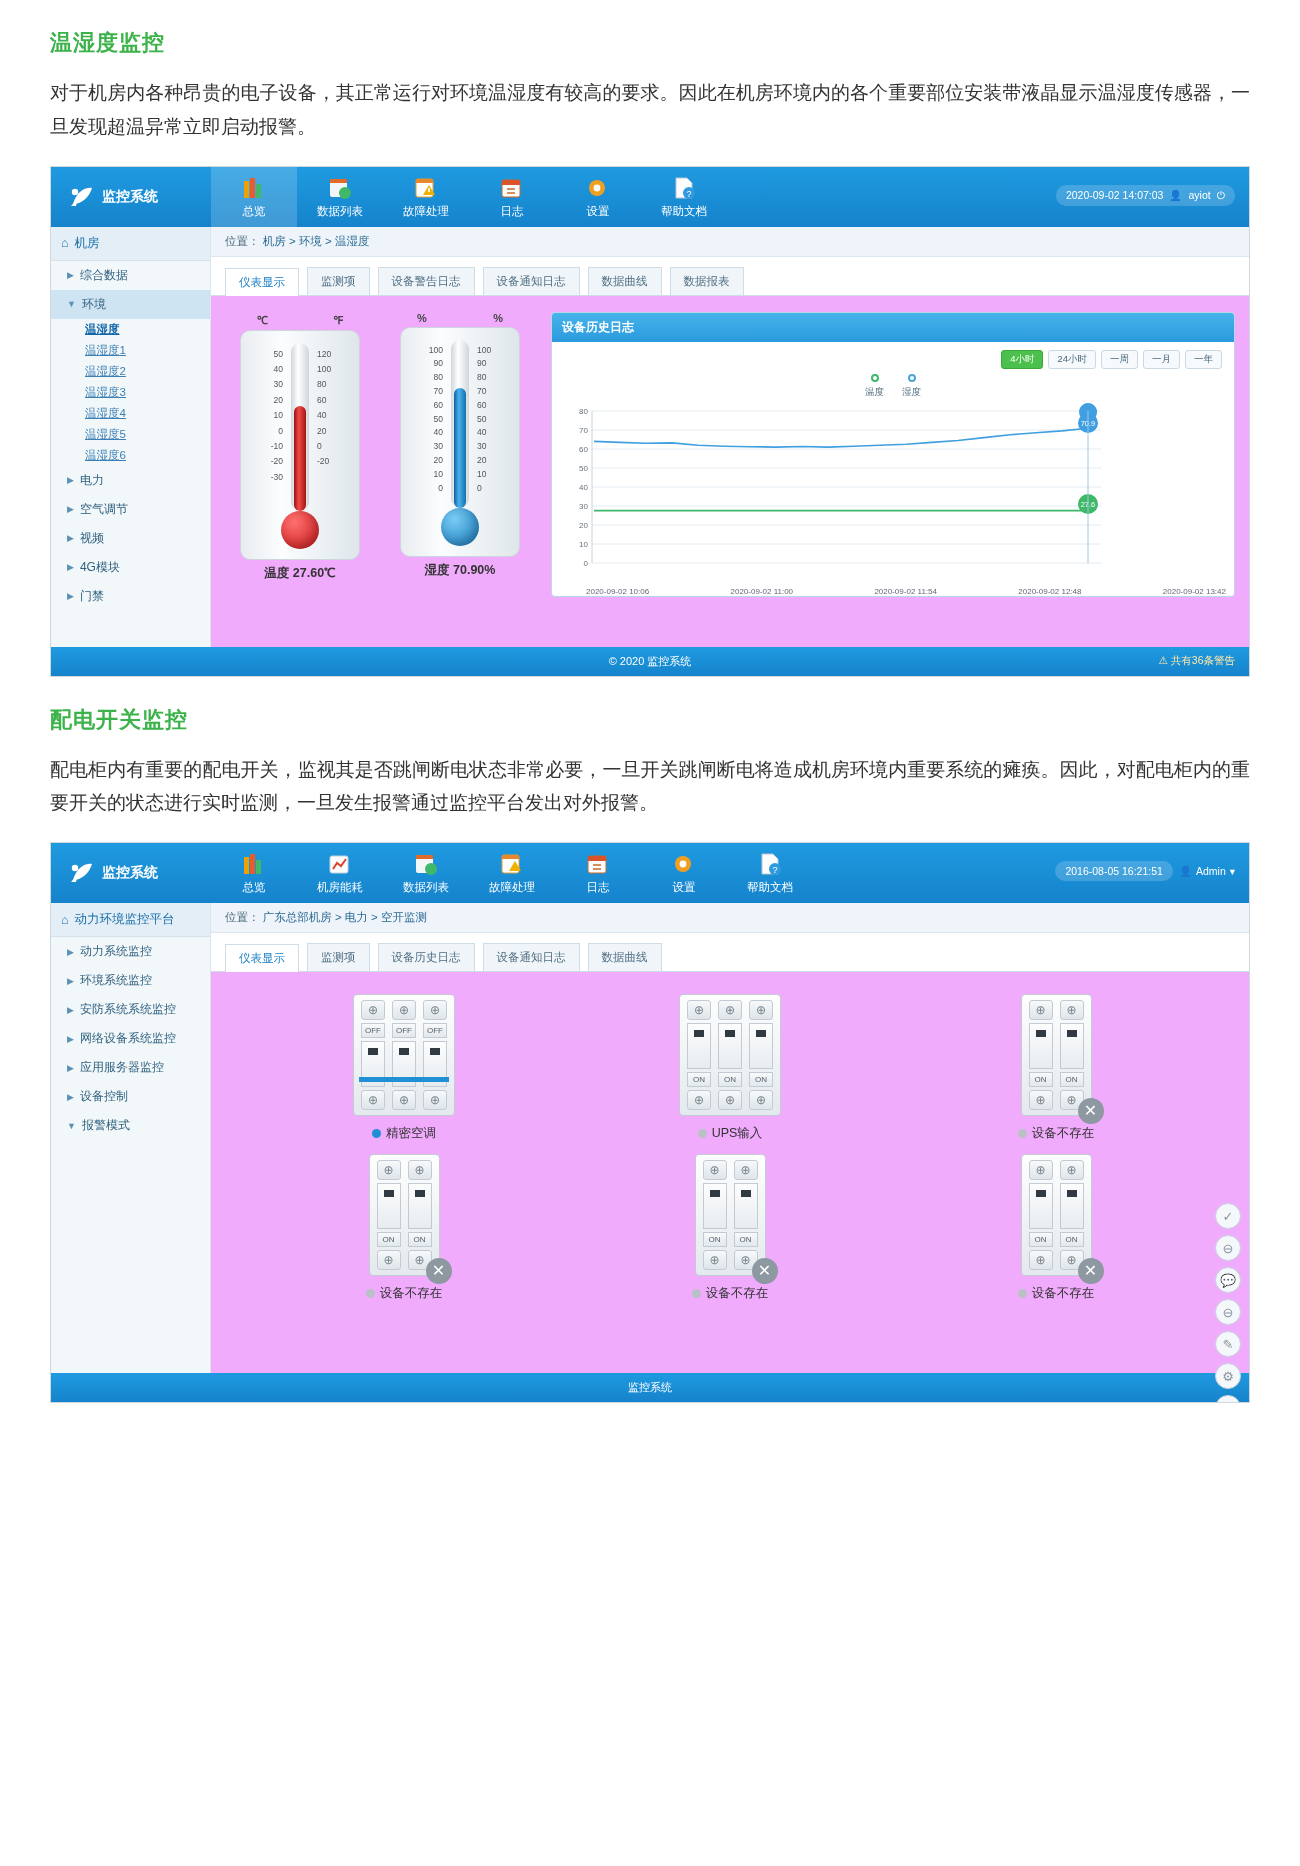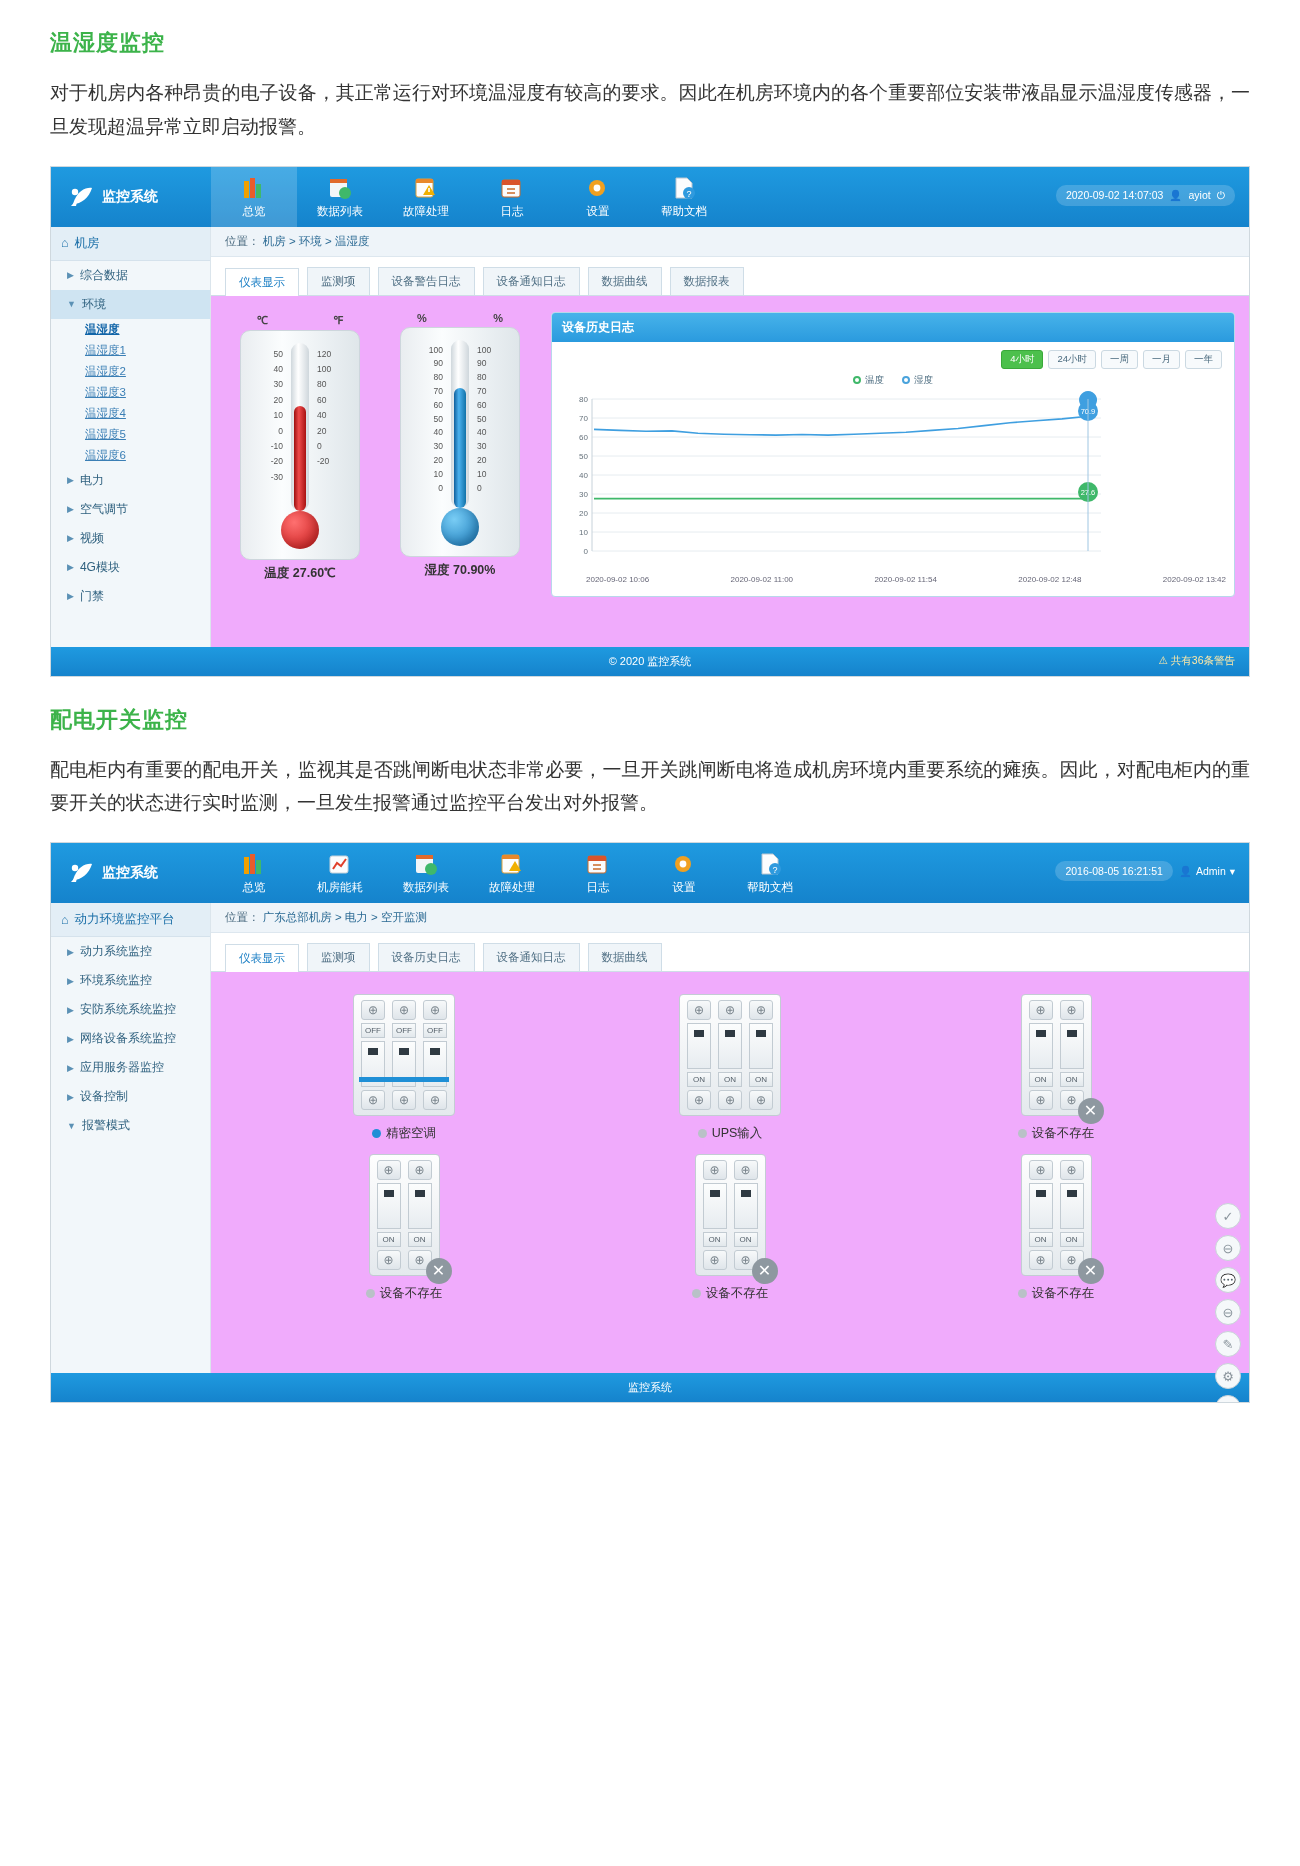--- a/index.html
+++ b/index.html
@@ -221,21 +221,21 @@
   .chip {
     font-size: 9.5px; color: #4a6a7e;
     border: 1px solid #cbd9e2;
     border-radius: 3px;
     padding: 2px 8px;
     background: #f7fafc;
     cursor: pointer;
   }
   .chip.on { background: #4cc04c; border-color: #3aa83a; color: #ffffff; }
   .legend { display: flex; justify-content: center; gap: 18px; font-size: 9.5px; color: #4a6a7e; padding: 3px 0 0 0; }
-  .lg { display: flex; align-items: center; gap: 4px; }
+  .lg { display: flex; align-items: center; gap: 4px; flex-direction: column; }
   .lg i { width: 8px; height: 8px; border-radius: 50%; border: 2px solid #4aa3dc; display: inline-block; }
   .lg.g i { border-color: #3fb86a; }
   .plot { padding: 2px 8px 0 4px; }
   .xaxis { display: flex; justify-content: space-between; font-size: 8px; color: #667; padding: 2px 8px 4px 34px; gap: 44px; }
 
   
   .app-foot {
     background: linear-gradient(#1f9ae0, #1583cc);
     color: #ffffff;
     font-size: 11px;

